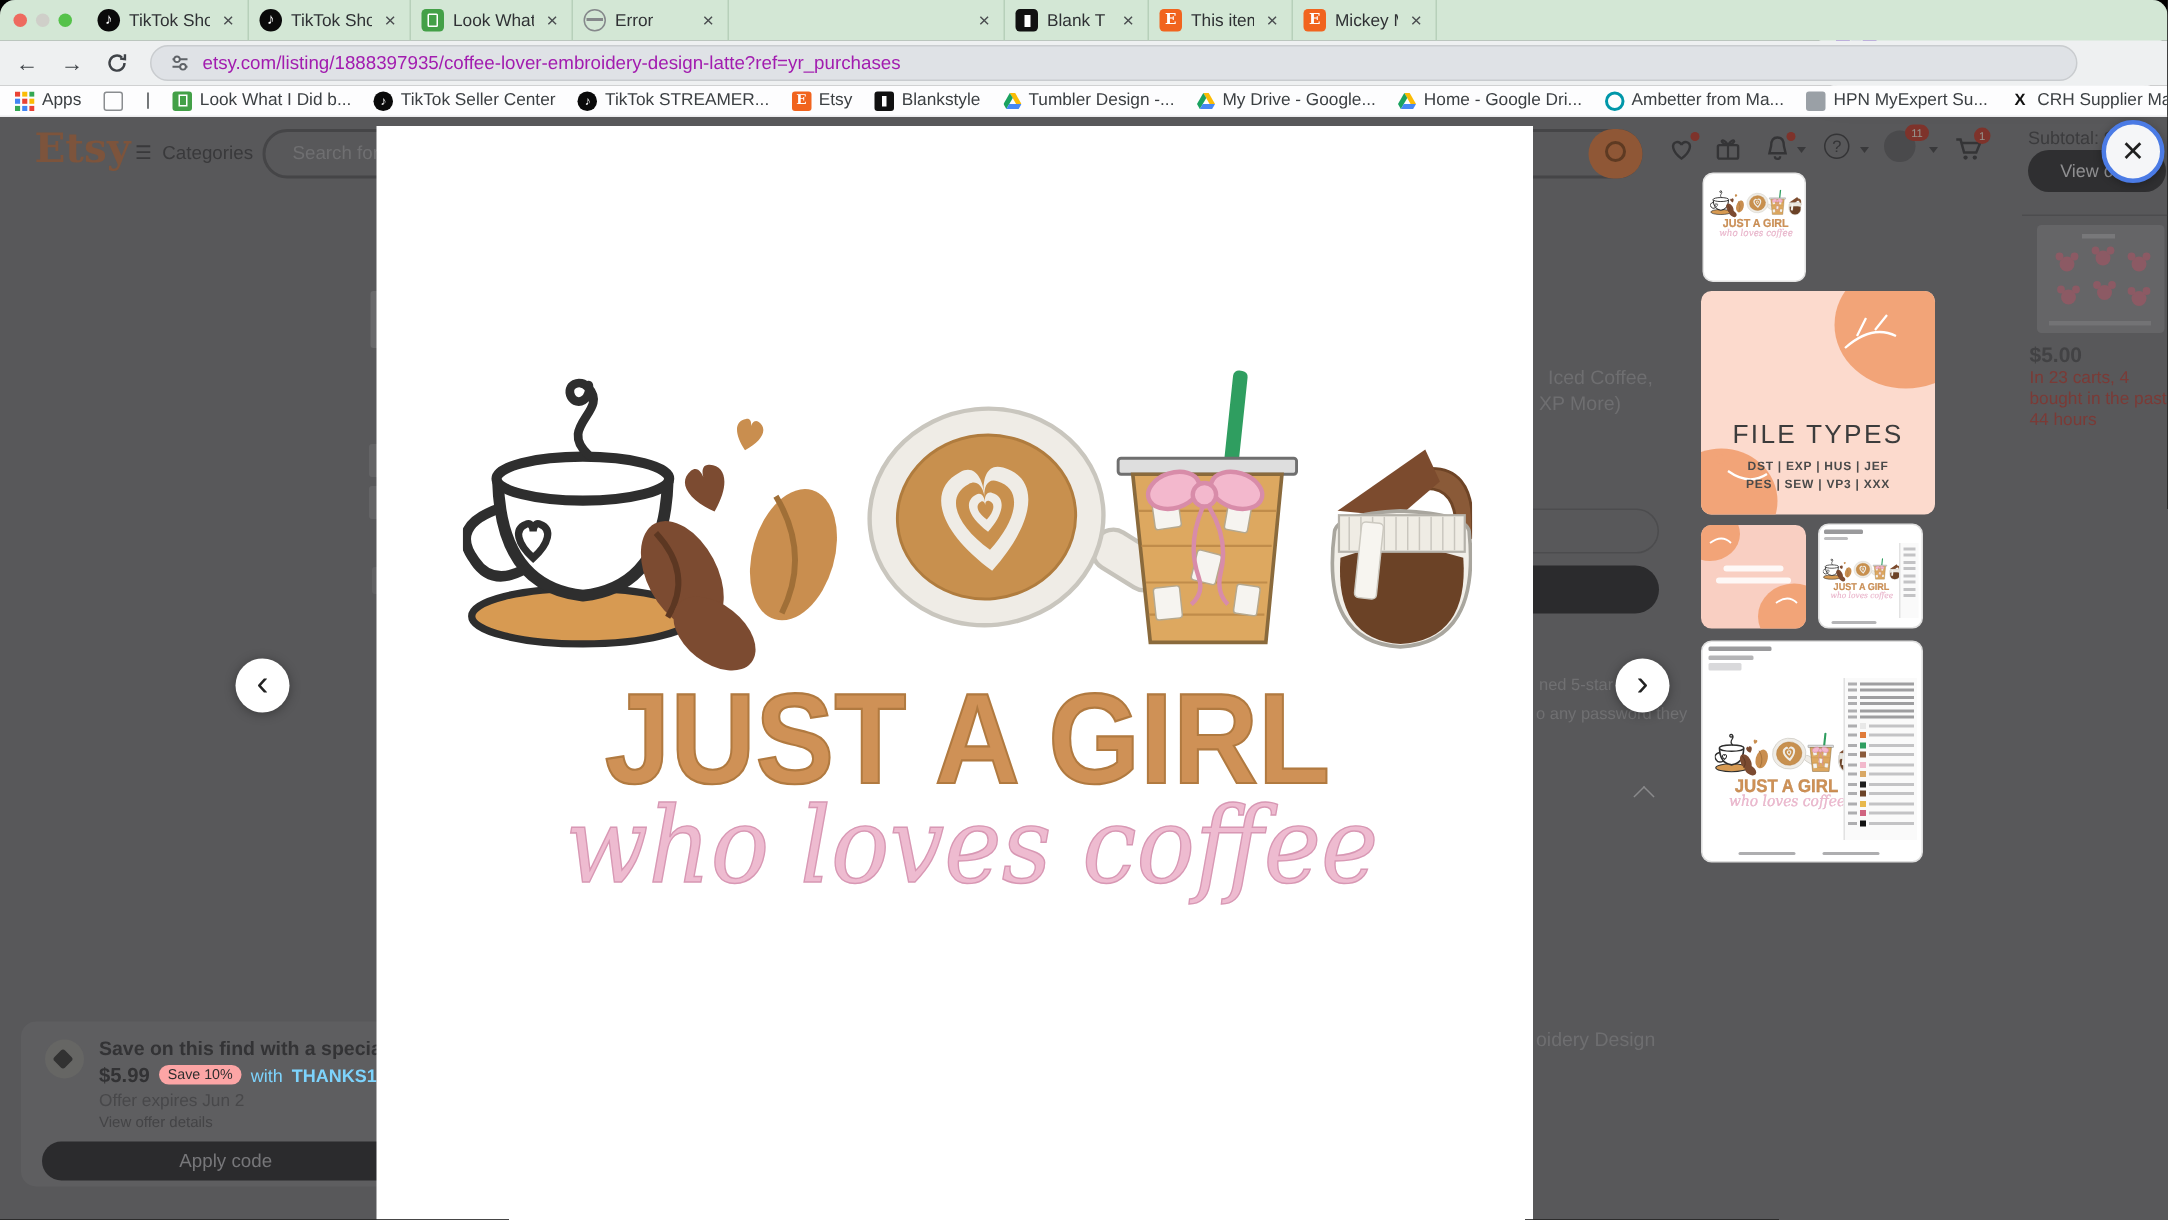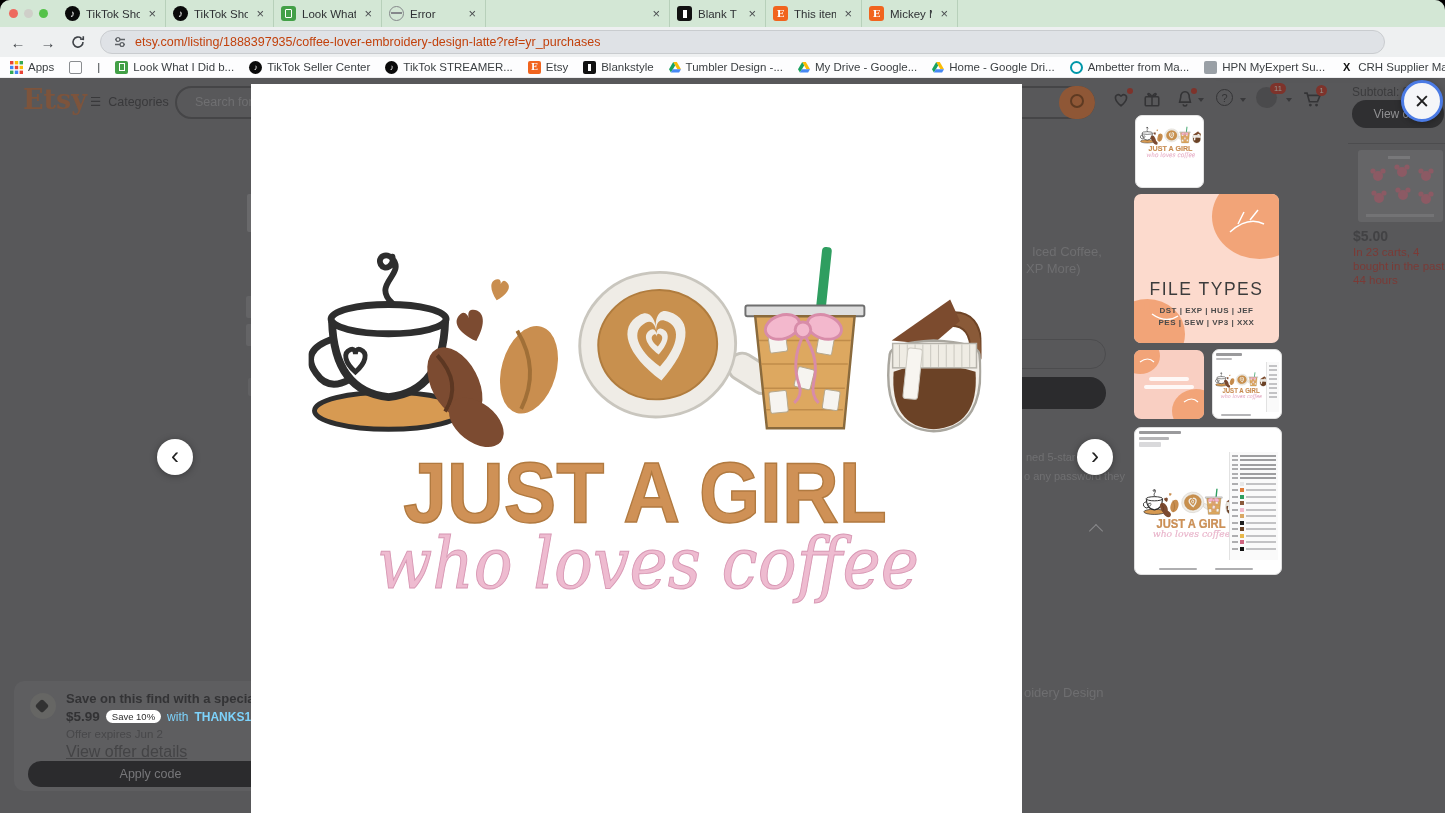--- a/index.html
+++ b/index.html
@@ -29,21 +29,21 @@
   .fav.globe::before{content:"";position:absolute;left:1px;right:1px;top:5px;height:1.5px;background:#85888b;}
   .fav.blankstyle{background:#111;border-radius:3px;}
   .fav.blankstyle::before{content:"";width:4px;height:8px;background:#fff;}
   .fav.none{background:transparent;}
 
   
   .toolbar{position:absolute;left:0;top:27px;width:100%;height:30px;background:#eef0f1;display:flex;align-items:center;z-index:9;}
   .navbtn{width:24px;height:24px;display:flex;align-items:center;justify-content:center;font-size:15px;color:#3f4348;margin-left:6px;}
   .navbtn.fwd{color:#3f4348;}
   .urlpill{margin-left:10px;width:1285px;height:24px;background:#dfe2e6;border:1px solid #c9cccf;border-radius:13px;display:flex;align-items:center;padding:0 12px;box-sizing:border-box;gap:8px;}
-  .urltext{font-size:12.5px;color:#c2410c;white-space:nowrap;overflow:hidden;}
+  .urltext{font-size:12.5px;color:#a21caf;white-space:nowrap;overflow:hidden;}
 
   
   .bookmarksbar{position:absolute;left:0;top:57px;width:100%;height:21px;background:#fdfdfe;display:flex;align-items:center;padding:0 10px;box-sizing:border-box;gap:15px;z-index:9;border-bottom:1px solid #ececee;}
   .bm{display:flex;align-items:center;gap:5px;font-size:11.5px;color:#3c4043;white-space:nowrap;}
   .bico{width:13px;height:13px;flex:none;display:flex;align-items:center;justify-content:center;box-sizing:border-box;font-size:9px;}
   .bico.grid-outline{border:1.5px solid #8a8d90;border-radius:2px;}
   .bico.tiktok{background:#0a0a0a;border-radius:50%;}
   .bico.tiktok::before{content:"♪";color:#fff;font-size:8px;}
   .bico.etsy{background:#f1641e;border-radius:2px;}
   .bico.etsy::before{content:"E";color:#fff;font-size:9px;font-weight:bold;font-family:"DejaVu Serif",serif;}
@@ -79,40 +79,40 @@
   .dim-darkbtn{left:990px;top:299px;width:116px;height:32px;background:#2b2b2d;border-radius:17px;}
   .chevup{left:1091px;top:448px;width:9px;height:9px;border-top:1.6px solid #8a8a8c;border-left:1.6px solid #8a8a8c;transform:rotate(45deg);}
   .peek{background:#69696b;border-radius:2px;}
 
   .offer-card{left:14px;top:603px;width:276px;height:110px;background:#5e5e60;border-radius:10px;}
   .tagcirc{position:absolute;left:16px;top:12px;width:26px;height:26px;border-radius:50%;background:#666664;}
   .tagcirc::before{content:"";position:absolute;left:7px;top:8px;width:10px;height:10px;background:#323232;transform:rotate(45deg);border-radius:2px;}
   .of-head{position:absolute;left:52px;top:10px;font-size:13px;font-weight:bold;color:#333335;white-space:nowrap;}
   .of-pricerow{position:absolute;left:52px;top:28px;display:flex;align-items:center;gap:6px;white-space:nowrap;}
   .of-price{font-size:13.5px;font-weight:bold;color:#323234;}
-  .of-badge{background:#ffffff;color:#2e2e2e;font-size:9.5px;padding:1px 6px;border-radius:8px;}
+  .of-badge{background:#fca5a5;color:#2e2e2e;font-size:9.5px;padding:1px 6px;border-radius:8px;}
   .of-with{font-size:12px;color:#7dd3fc;}
   .of-exp{position:absolute;left:52px;top:47px;font-size:11.5px;color:#48484a;}
-  .of-det{position:absolute;left:52px;top:62px;font-size:16px;color:#444446;text-decoration:underline;}
+  .of-det{position:absolute;left:52px;top:62px;font-size:10px;color:#444446;}
   .of-apply{position:absolute;left:14px;top:80px;width:245px;height:26px;background:#2b2b2d;border-radius:13px;color:#77777a;font-size:12.5px;display:flex;align-items:center;justify-content:center;}
 
   
   .modal{position:absolute;left:251px;top:84px;width:771px;height:729px;background:#ffffff;z-index:2;}
   .design-svg{position:absolute;left:49px;top:161px;width:690px;height:390px;}
 
   .navcircle{position:absolute;width:36px;height:36px;border-radius:50%;background:#fff;box-shadow:0 1px 7px rgba(0,0,0,.35);display:flex;align-items:center;justify-content:center;font-size:24px;color:#222;z-index:4;line-height:0;padding-bottom:3px;box-sizing:border-box;}
   .navcircle.left{left:157px;top:439px;}
   .navcircle.right{left:1077px;top:439px;}
   .closebtn{position:absolute;left:1401px;top:80px;width:42px;height:42px;border-radius:50%;background:#f5f6f8;border:3px solid #4b7be5;box-sizing:border-box;display:flex;align-items:center;justify-content:center;font-size:19px;color:#1f1f1f;z-index:6;box-shadow:0 1px 6px rgba(0,0,0,.3);}
 
   
   .thumb{position:absolute;border-radius:7px;overflow:hidden;z-index:5;box-sizing:border-box;}
   .t1{left:1135px;top:115px;width:69px;height:73px;background:#fff;border:1px solid #e3e3e3;}
   .t2{left:1212px;top:115px;width:70px;height:73px;background:#fcdacd;}
-  .t3{left:1134px;top:194px;width:145px;height:149px;background:#fcdacd;}
+  .t3{left:1134px;top:194px;width:156px;height:149px;background:#fcdacd;}
   .t4{left:1134px;top:350px;width:70px;height:69px;background:#f9cfc2;}
   .t5{left:1212px;top:349px;width:70px;height:70px;background:#fff;border:1px solid #e0e0e0;}
   .t6{left:1134px;top:427px;width:148px;height:148px;background:#fff;border:1px solid #dedede;}
   .blob{position:absolute;background:#f2a478;border-radius:50%;}
   .t2 .title{position:absolute;left:0;right:0;top:24px;text-align:center;font-size:10px;font-weight:bold;color:#3f3f3f;letter-spacing:1px;}
   .t2 .dims{position:absolute;left:0;right:0;top:38px;text-align:center;font-size:5px;color:#4a4a4a;font-weight:bold;}
   .t2 .unit{position:absolute;left:0;right:0;top:46px;text-align:center;font-size:5px;color:#4a4a4a;font-weight:bold;letter-spacing:1px;}
   .t3 .title{position:absolute;left:0;right:0;top:85px;text-align:center;font-size:17.5px;color:#3c3c3c;letter-spacing:1.5px;}
   .t3 .row{position:absolute;left:0;right:0;text-align:center;font-size:8px;color:#4a4a4a;font-weight:bold;letter-spacing:.5px;}
   .t4 .wbar{position:absolute;height:4px;background:rgba(255,255,255,.85);border-radius:2px;}

